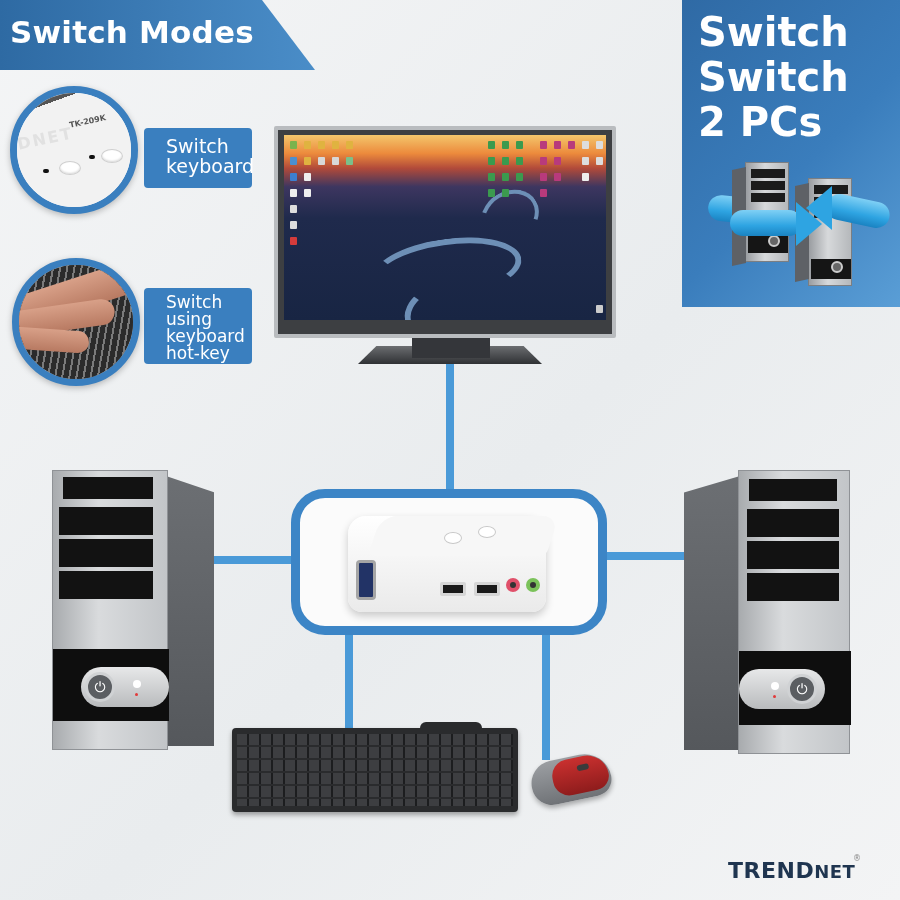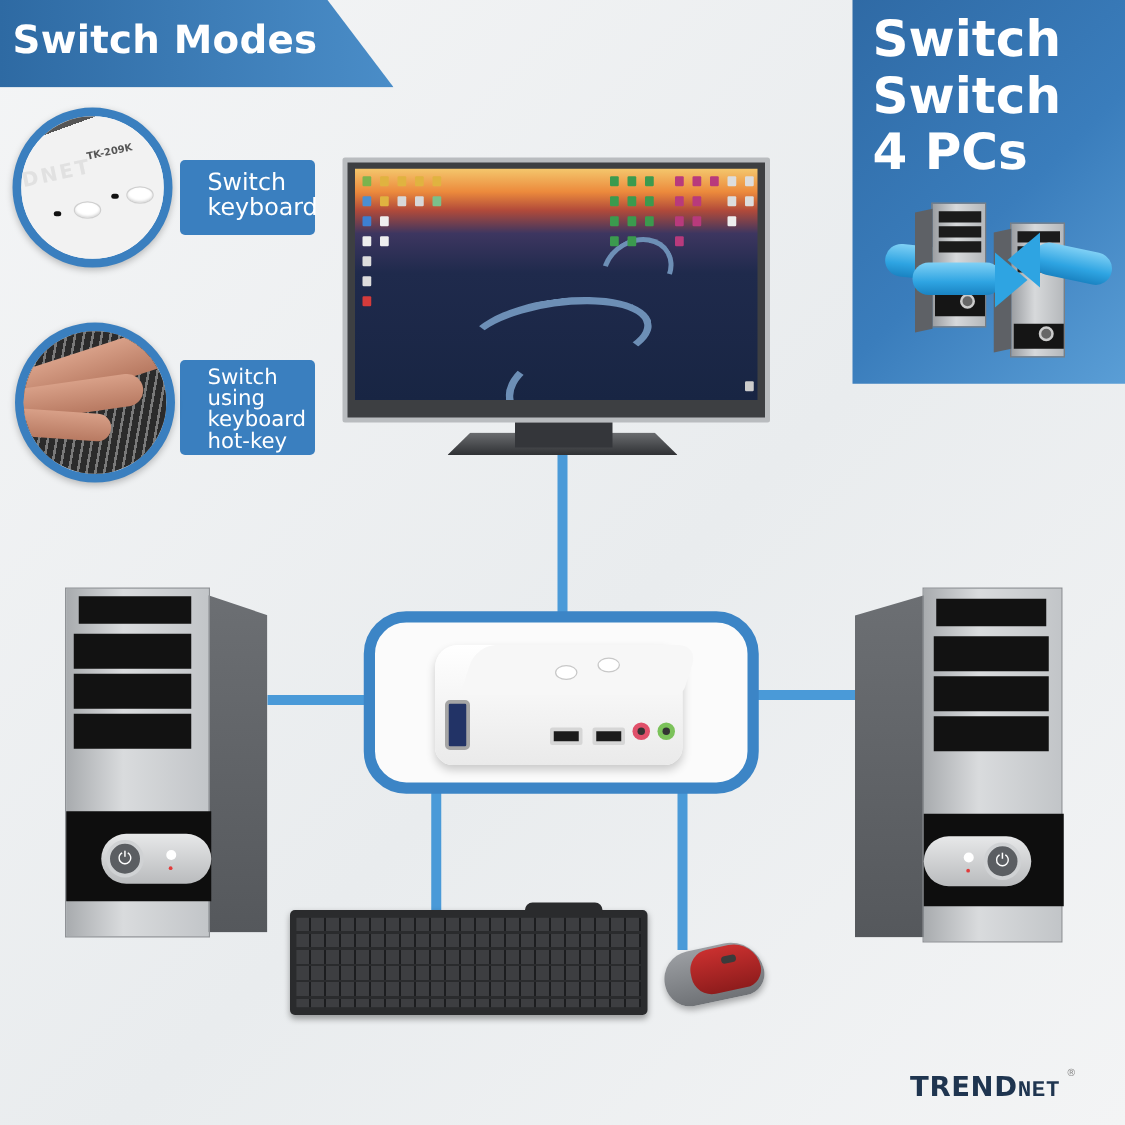--- a/index.html
+++ b/index.html
@@ -190,34 +190,34 @@
     border-radius: 30px 40px 26px 30px;
     background: linear-gradient(180deg, #c9302f 0%, #8e1c1c 100%);
   }
   .mouse .wheel { position: absolute; right: 20px; top: 10px; width: 12px; height: 6px; background: #3b3b3b; border-radius: 3px; }
 
   
   .brand {
     left: 728px; top: 858px; font-size: 22px; font-weight: bold; color: #1f3550;
     letter-spacing: 0.5px; font-family: "DejaVu Sans", sans-serif;
   }
-  .brand .lower { font-size: 20px; font-family: Liberation Mono, monospace; }
+  .brand .lower { font-size: 20px; }
   .brand-reg { left: 853px; top: 854px; font-size: 8px; color: #888; }
 </style>
 </head>
 <body>
 
 <div class="abs banner"></div>
 <div class="abs banner-text">Switch Modes</div>
 
 <div class="abs pcs-panel">
   <div class="abs pcs-title">
     <div>Switch</div>
     <div>Switch</div>
-    <div>4 PCs</div>
+    <div>2 PCs</div>
   </div>
   <div class="abs" style="left:18px; top:158px; width:190px; height:130px;">
 
     <div class="swirl" style="left:8px; top:40px; width:80px; transform: rotate(6deg);"></div>
     <div class="mini-tower" style="left:45px; top:4px;">
       <div class="side"></div>
       <div class="bay" style="top:6px;"></div>
       <div class="bay" style="top:18px;"></div>
       <div class="bay" style="top:30px;"></div>
       <div class="panel-strip" style="top:70px;"></div>

